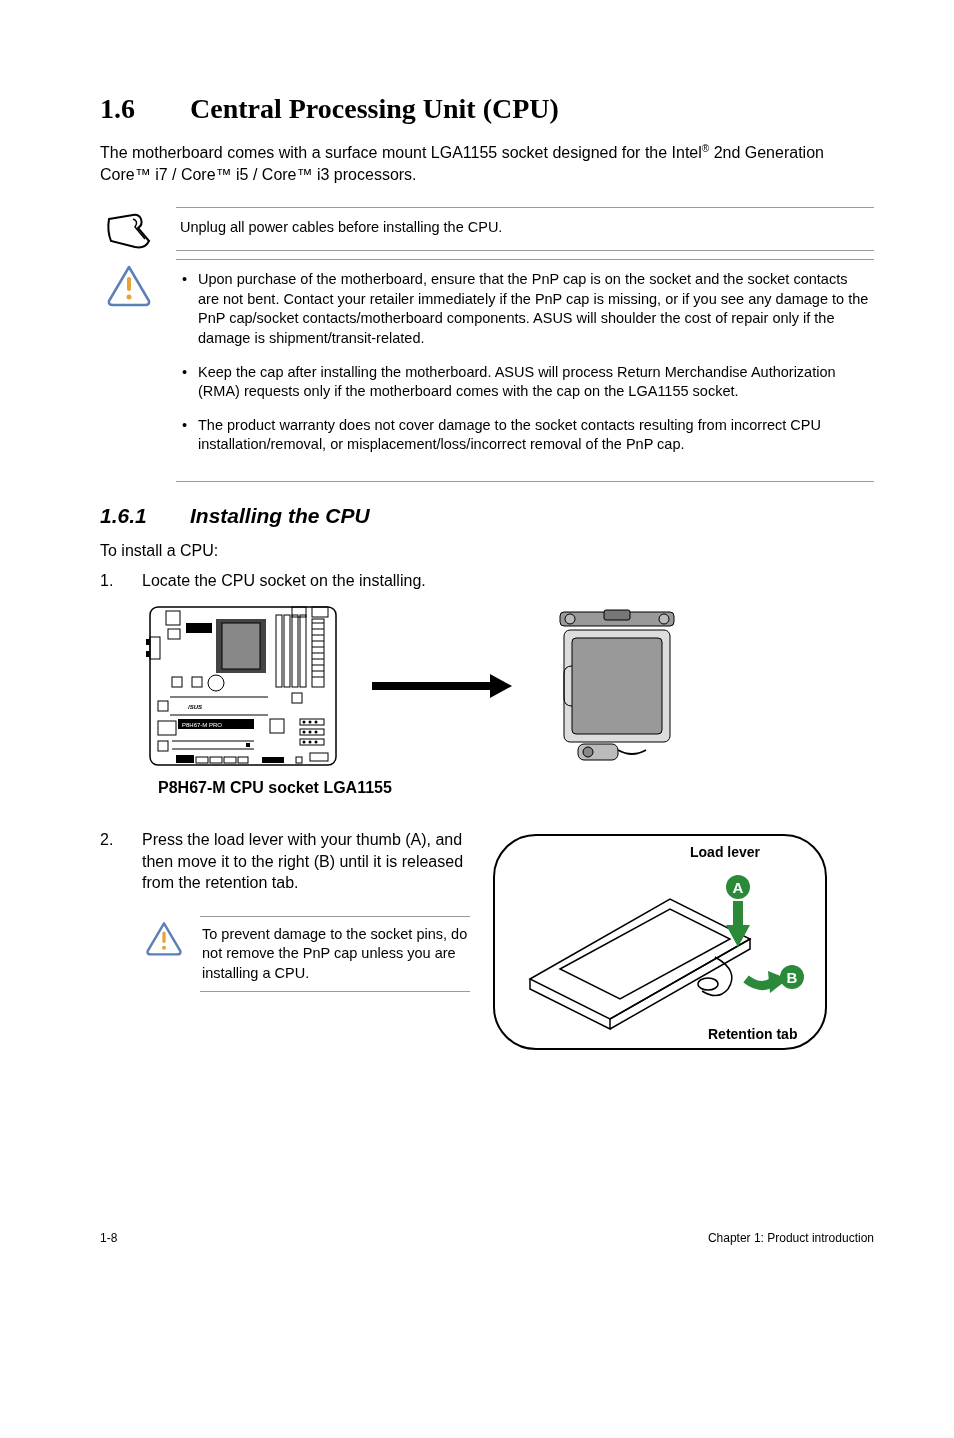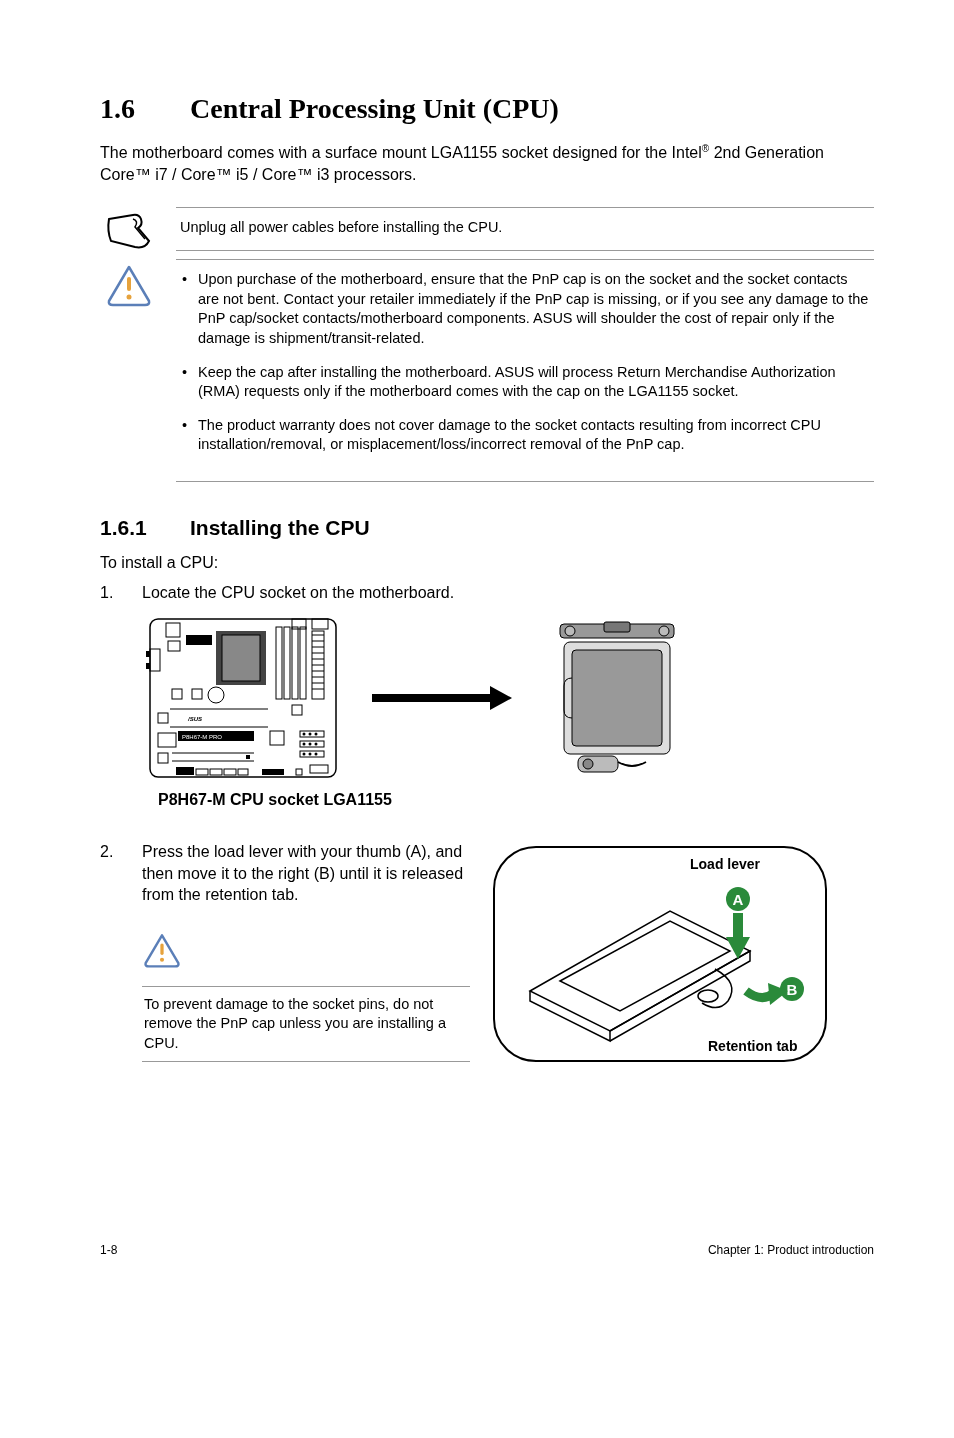--- a/index.html
+++ b/index.html
@@ -16,22 +16,23 @@
   .h1 {
     font-size: 28px;
     font-weight: bold;
     margin-bottom: 14px;
     font-family: Liberation Serif, serif;
   }
   .h1 .num { display:inline-block; width: 90px; }
   .h2 {
     font-size: 21px;
     font-weight: bold;
-    margin-top: 32px;
+    margin-top: 20px;
     margin-bottom: 10px;
+    font-style: italic;
   }
   .h2 .num { display:inline-block; width: 90px; }
   .intro { font-size: 16px; margin-bottom: 22px; }
   .sup { font-size: 10px; vertical-align: super; }
   .note-block {
     display: flex;
     align-items: flex-start;
     margin-top: 8px;
     gap: 18px;
   }
@@ -91,21 +92,20 @@
     gap:20px;
   }
   .step2-left { flex:0 0 370px; }
   .step2-right { flex:1; }
   .inner-note {
     display:flex;
     align-items:flex-start;
     gap:14px;
     margin-top:22px;
     margin-left:42px;
-    flex-direction:column;
   }
   .inner-note .note-icon { flex:0 0 44px; padding-top:4px; }
   .inner-note .note-content {
     border-top:1px solid #999;
     border-bottom:1px solid #999;
     padding:8px 2px;
     font-size:14.5px;
   }
   .footer {
     display:flex;
@@ -157,21 +157,21 @@
 </div>
 
 <div class="h2">
   <span class="num">1.6.1</span><span>Installing the CPU</span>
 </div>
 
 <p class="step-text">To install a CPU:</p>
 
 <div class="ol-row">
   <div class="ol-num">1.</div>
-  <div>Locate the CPU socket on the motherboard.</div>
+  <div>Locate the CPU socket on the installing.</div>
 </div>
 
 <div class="diagram-row">
 
   <svg class="board-svg" viewBox="0 0 200 170">
     <rect x="8" y="6" width="186" height="158" rx="8" fill="none" stroke="#000" stroke-width="1.5"></rect>
 
     <rect x="150" y="6" width="14" height="10" fill="none" stroke="#000"></rect>
     <rect x="170" y="6" width="16" height="10" fill="none" stroke="#000"></rect>
 

